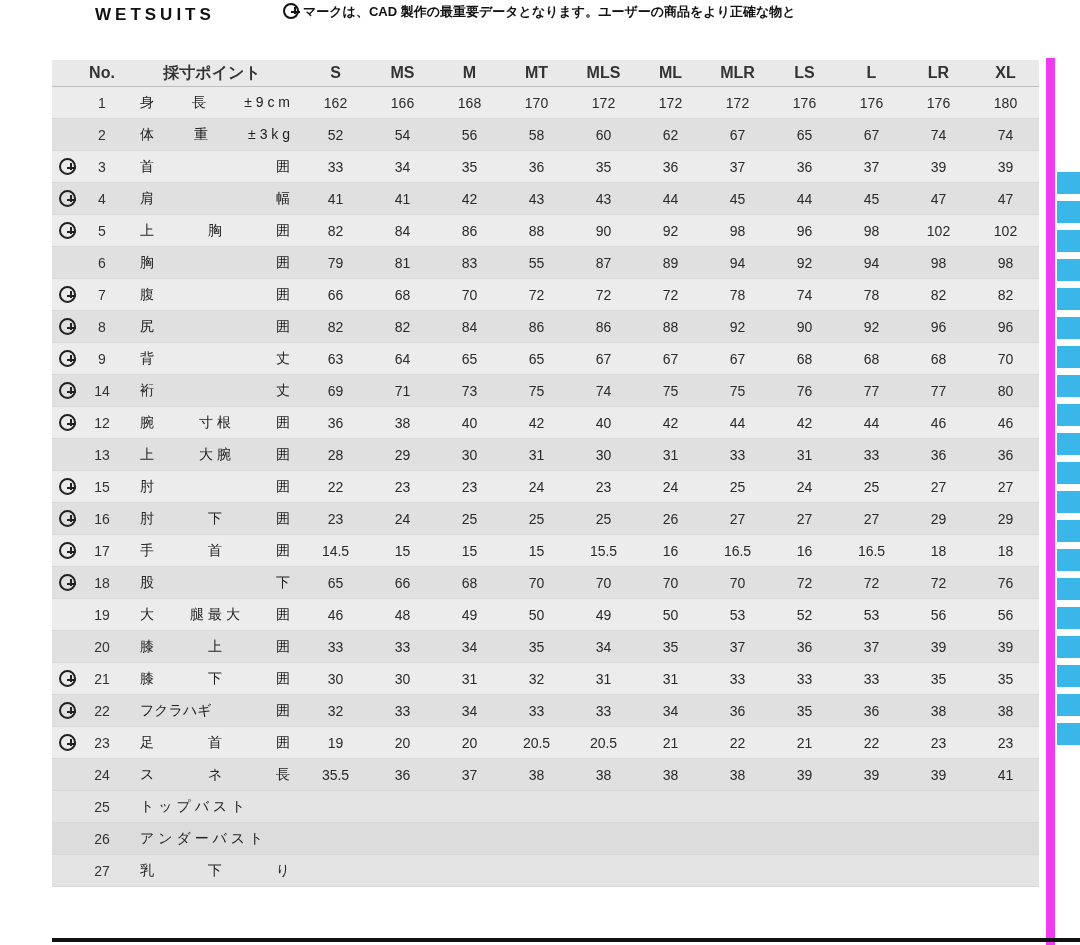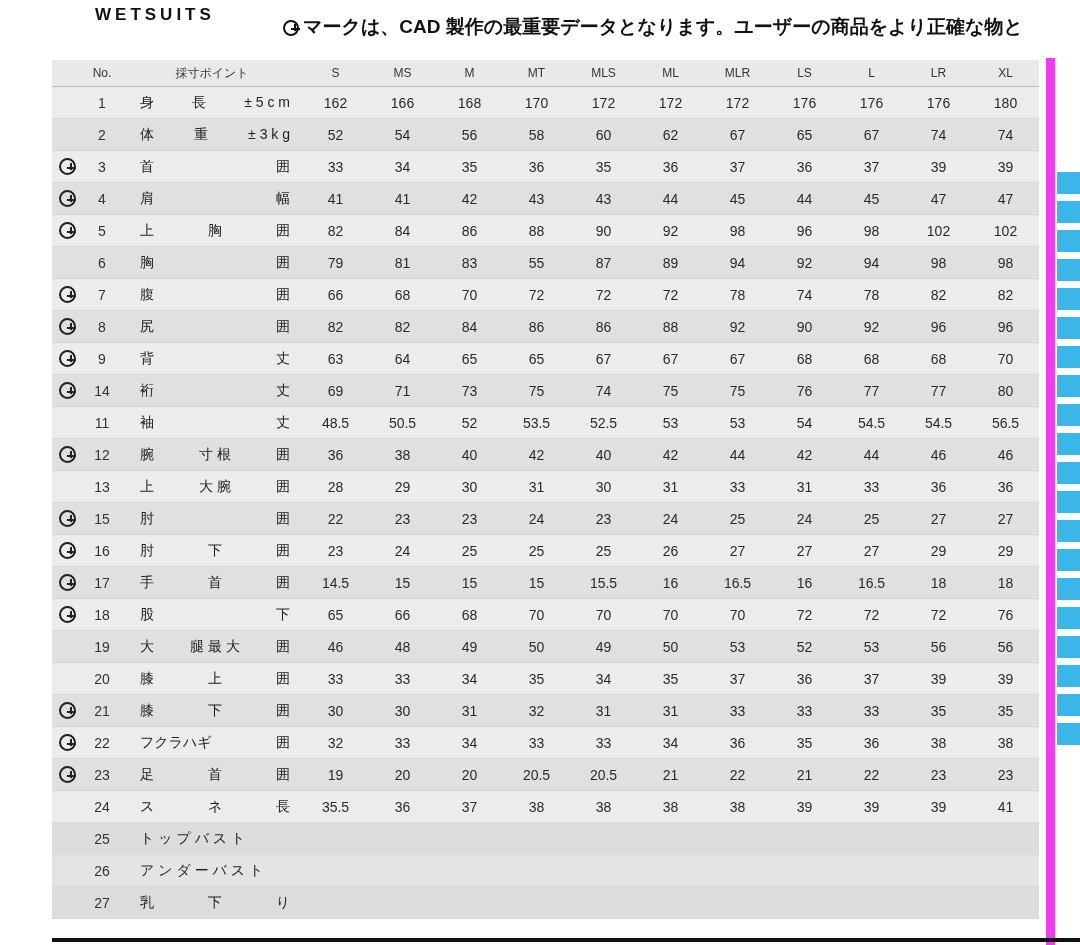--- a/index.html
+++ b/index.html
@@ -15,22 +15,22 @@
   
   .header{
     position:absolute;left:0;top:0;width:1080px;height:30px;
     display:flex;align-items:center;
   }
   .brand{
     position:absolute;left:95px;top:5px;
     font-size:17px;font-weight:bold;letter-spacing:4px;color:#111;
   }
   .notice{
-    position:absolute;left:283px;top:14px;
-    font-size:19px;font-weight:bold;color:#111;
+    position:absolute;left:283px;top:3px;
+    font-size:13px;font-weight:bold;color:#111;
     white-space:nowrap;
   }
   .cadmark{
     display:inline-block;width:16px;height:16px;border:2px solid #111;
     border-radius:50%;position:relative;vertical-align:-3px;margin-right:4px;
     box-sizing:border-box;
   }
   .cadmark::after{
     content:"";position:absolute;left:6px;top:6px;width:9px;height:2px;background:#111;
   }
@@ -59,21 +59,21 @@
   }
   table{
     border-collapse:collapse;
     width:972px;
     table-layout:fixed;
     font-size:13px;
     color:#222;
   }
   thead th{
     background:#e9e9e9;
-    font-size:12px;font-weight:normal;color:#333;
+    font-size:16px;font-weight:bold;color:#333;
     height:24px;
     border-bottom:1px solid #bdbdbd;
     text-align:center;
   }
   tbody td{
     height:29px;
     text-align:center;
     font-size:14px;
     color:#2a2a2a;
     border-bottom:1px solid #d8d8d8;
@@ -185,21 +185,21 @@
         </tr>
       </thead>
       <tbody id="tbody">
           <tr>
             <td class="mark"></td>
             <td class="no">1</td>
             <td class="point">
               <span class="pt-inner">
                 <span>身</span>
                 <span>長</span>
-                <span>± 5 c m</span>
+                <span>± 9 c m</span>
               </span>
             </td>
             <td>162</td>
             <td>166</td>
             <td>168</td>
             <td>170</td>
             <td>172</td>
             <td>172</td>
             <td>172</td>
             <td>176</td>
@@ -397,42 +397,20 @@
             <td>71</td>
             <td>73</td>
             <td>75</td>
             <td>74</td>
             <td>75</td>
             <td>75</td>
             <td>76</td>
             <td>77</td>
             <td>77</td>
             <td>80</td>
-          </tr>
-          <tr>
-            <td class="mark"></td>
-            <td class="no">11</td>
-            <td class="point">
-              <span class="pt-inner">
-                <span>袖</span>
-                <span></span>
-                <span>丈</span>
-              </span>
-            </td>
-            <td>48.5</td>
-            <td>50.5</td>
-            <td>52</td>
-            <td>53.5</td>
-            <td>52.5</td>
-            <td>53</td>
-            <td>53</td>
-            <td>54</td>
-            <td>54.5</td>
-            <td>54.5</td>
-            <td>56.5</td>
           </tr>
           <tr>
             <td class="mark"><span class="gmark"></span></td>
             <td class="no">12</td>
             <td class="point">
               <span class="pt-inner">
                 <span>腕</span>
                 <span>寸 根</span>
                 <span>囲</span>
               </span>

